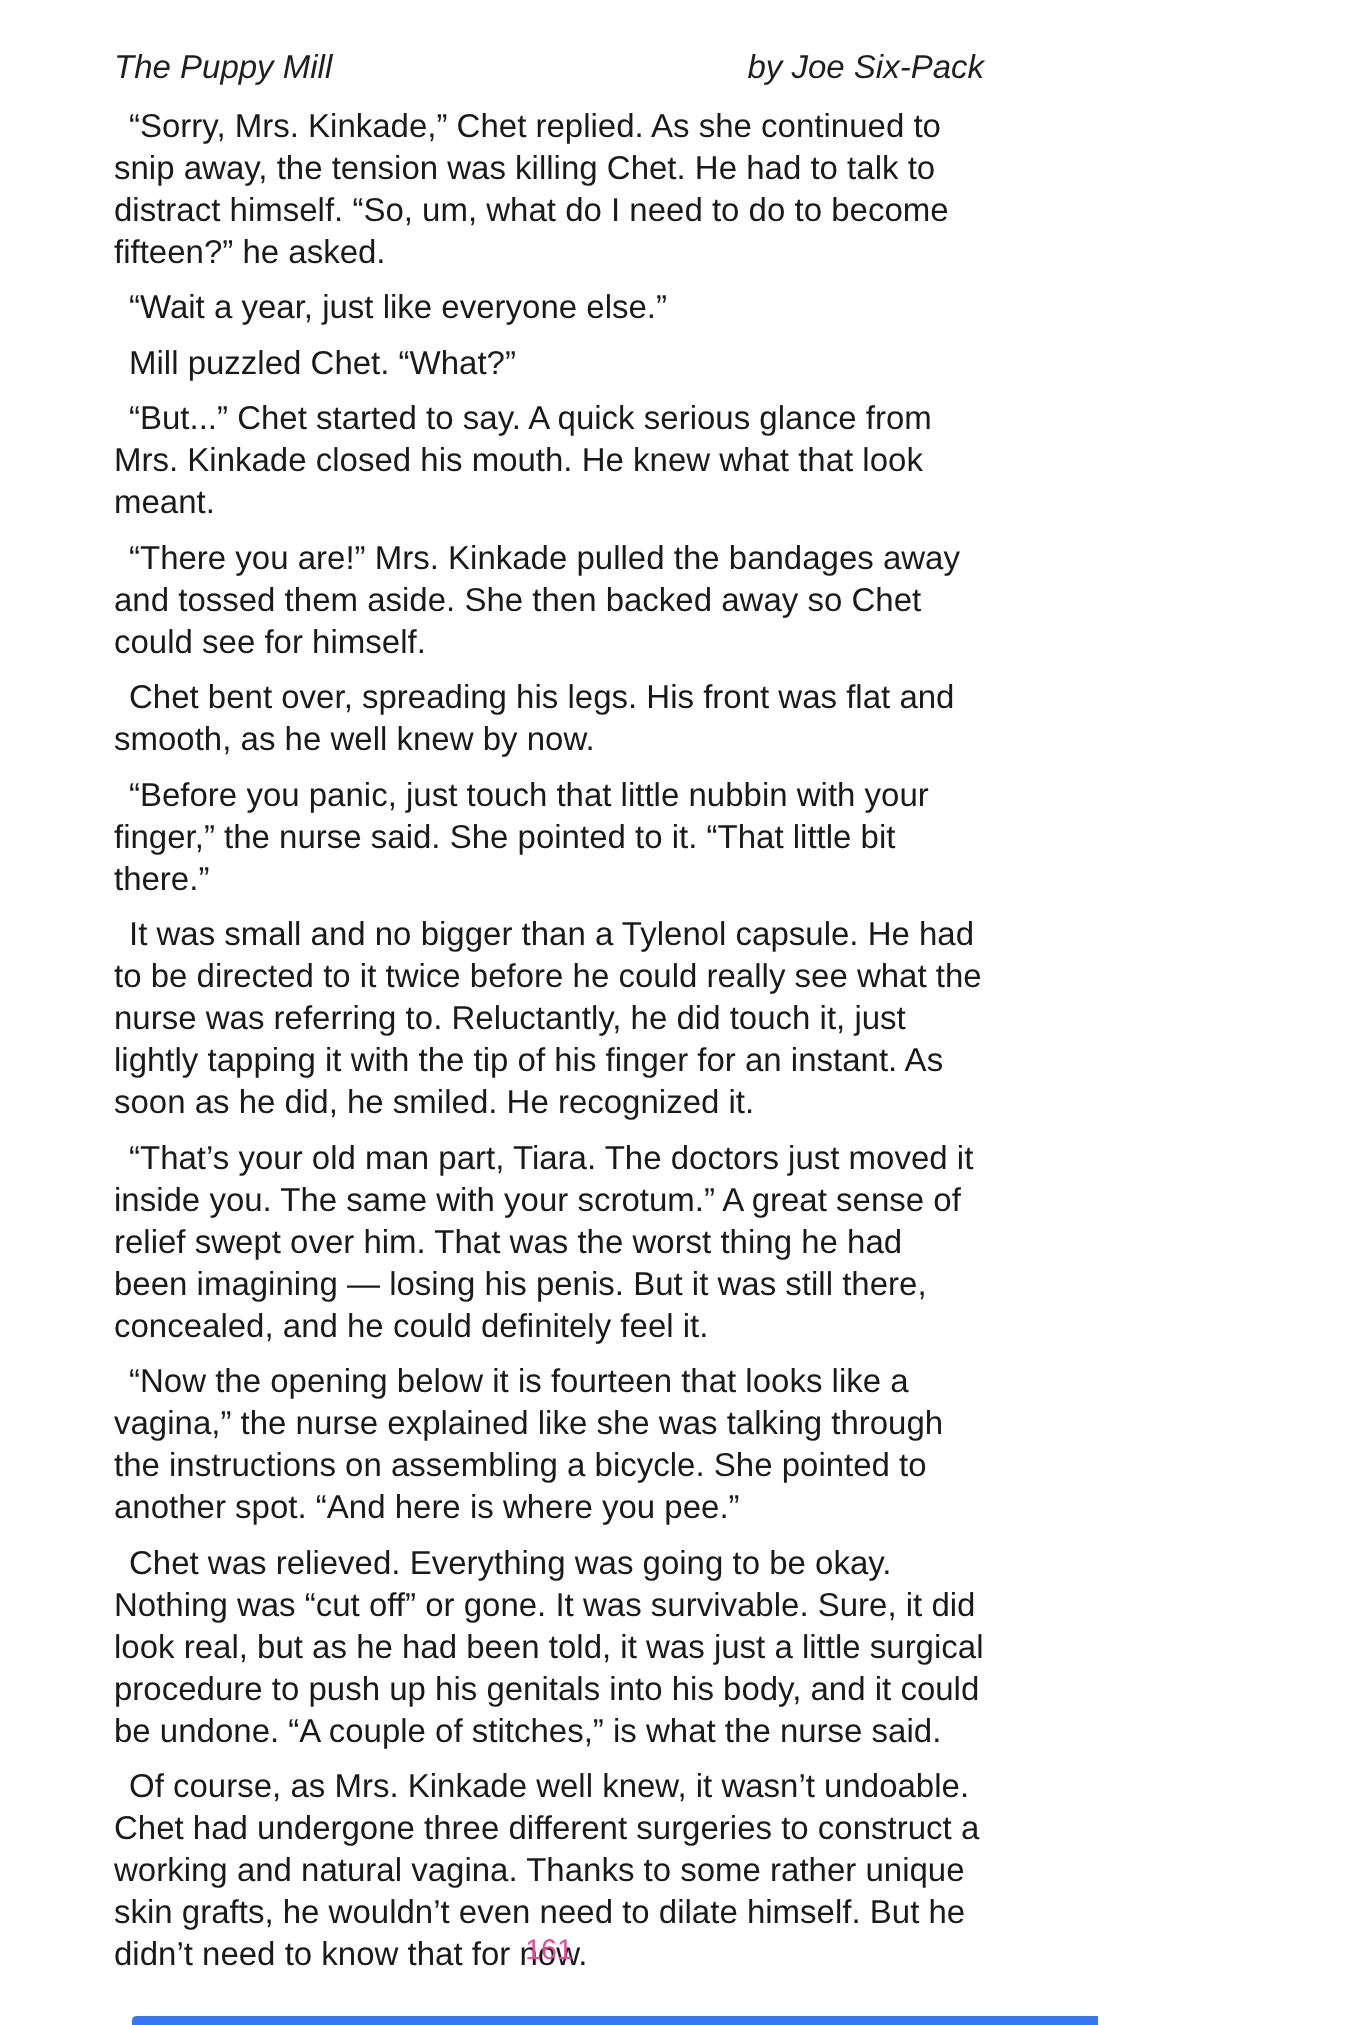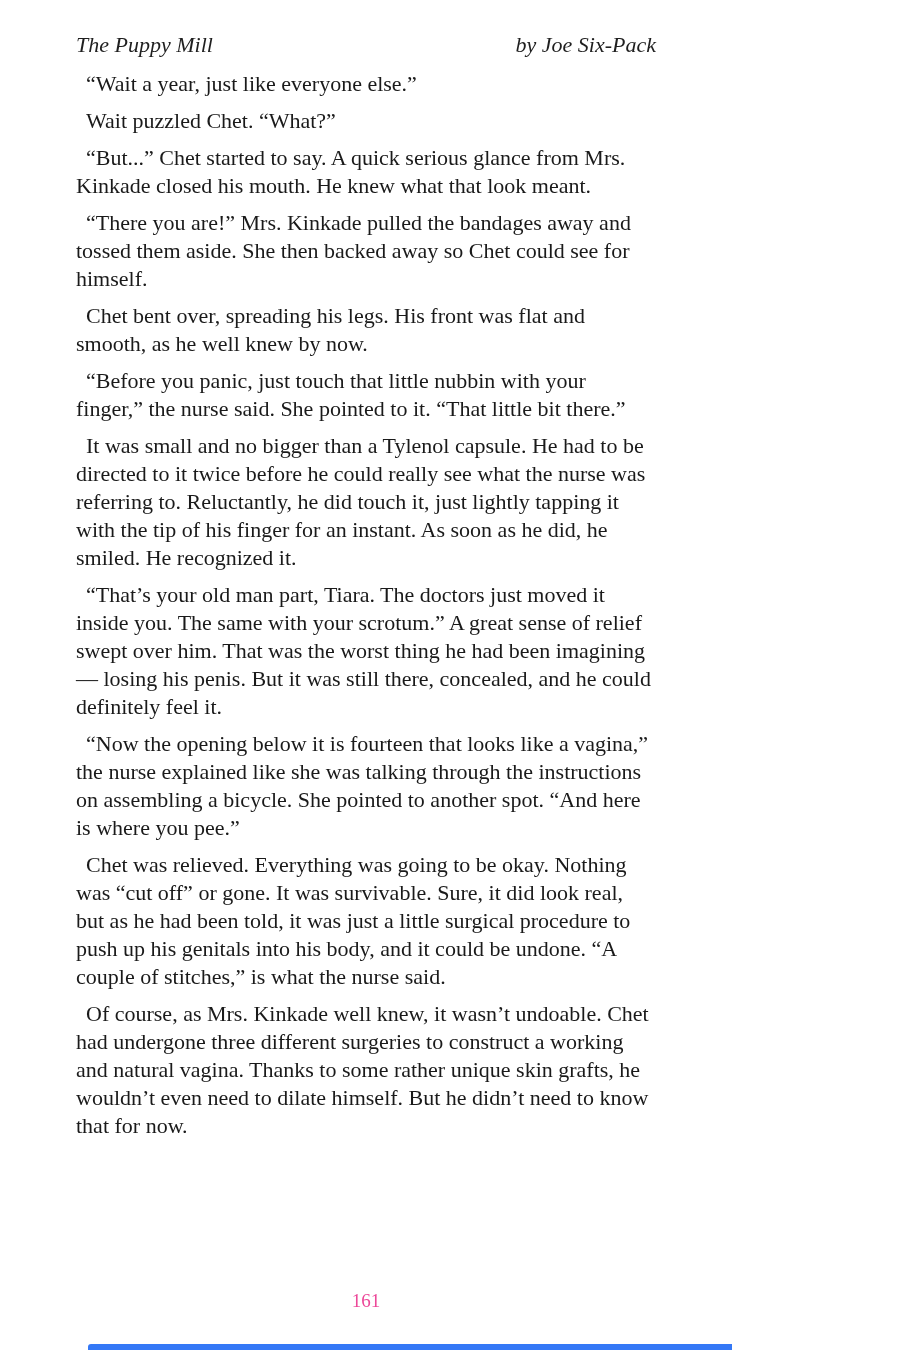--- a/index.html
+++ b/index.html
@@ -2,21 +2,21 @@
 <html lang="en"><head>
 <meta charset="utf-8">
 <style>
   html, body { margin: 0; padding: 0; background: #ffffff; }
   .page {
     position: relative;
     width: 732px;
     height: 1350px;
     background: #ffffff;
     overflow: hidden;
-    font-family: Liberation Serif, serif;
+    font-family: Liberation Sans, sans-serif;
     color: #1a1a1a;
     box-sizing: border-box;
   }
   .running-head {
     display: flex;
     justify-content: space-between;
     align-items: baseline;
     padding: 32px 76px 0 76px;
     font-style: italic;
     font-size: 22px;
@@ -59,22 +59,23 @@
 <body>
 
 <div class="page">
 
   <div class="running-head">
     <span>The Puppy Mill</span>
     <span>by Joe Six-Pack</span>
   </div>
 
   <div class="content">
+      <p>“Sorry, Mrs. Kinkade,” Chet replied. As she continued to snip away, the tension was killing Chet. He had to talk to distract himself. “So, um, what do I need to do to become fifteen?” he asked.</p>
       <p>“Wait a year, just like everyone else.”</p>
-      <p>Wait puzzled Chet. “What?”</p>
+      <p>Mill puzzled Chet. “What?”</p>
       <p>“But...” Chet started to say. A quick serious glance from Mrs. Kinkade closed his mouth. He knew what that look meant.</p>
       <p>“There you are!” Mrs. Kinkade pulled the bandages away and tossed them aside. She then backed away so Chet could see for himself.</p>
       <p>Chet bent over, spreading his legs. His front was flat and smooth, as he well knew by now.</p>
       <p>“Before you panic, just touch that little nubbin with your finger,” the nurse said. She pointed to it. “That little bit there.”</p>
       <p>It was small and no bigger than a Tylenol capsule. He had to be directed to it twice before he could really see what the nurse was referring to. Reluctantly, he did touch it, just lightly tapping it with the tip of his finger for an instant. As soon as he did, he smiled. He recognized it.</p>
       <p>“That’s your old man part, Tiara. The doctors just moved it inside you. The same with your scrotum.” A great sense of relief swept over him. That was the worst thing he had been imagining — losing his penis. But it was still there, concealed, and he could definitely feel it.</p>
       <p>“Now the opening below it is fourteen that looks like a vagina,” the nurse explained like she was talking through the instructions on assembling a bicycle. She pointed to another spot. “And here is where you pee.”</p>
       <p>Chet was relieved. Everything was going to be okay. Nothing was “cut off” or gone. It was survivable. Sure, it did look real, but as he had been told, it was just a little surgical procedure to push up his genitals into his body, and it could be undone. “A couple of stitches,” is what the nurse said.</p>
       <p>Of course, as Mrs. Kinkade well knew, it wasn’t undoable. Chet had undergone three different surgeries to construct a working and natural vagina. Thanks to some rather unique skin grafts, he wouldn’t even need to dilate himself. But he didn’t need to know that for now.</p>
     </div>

